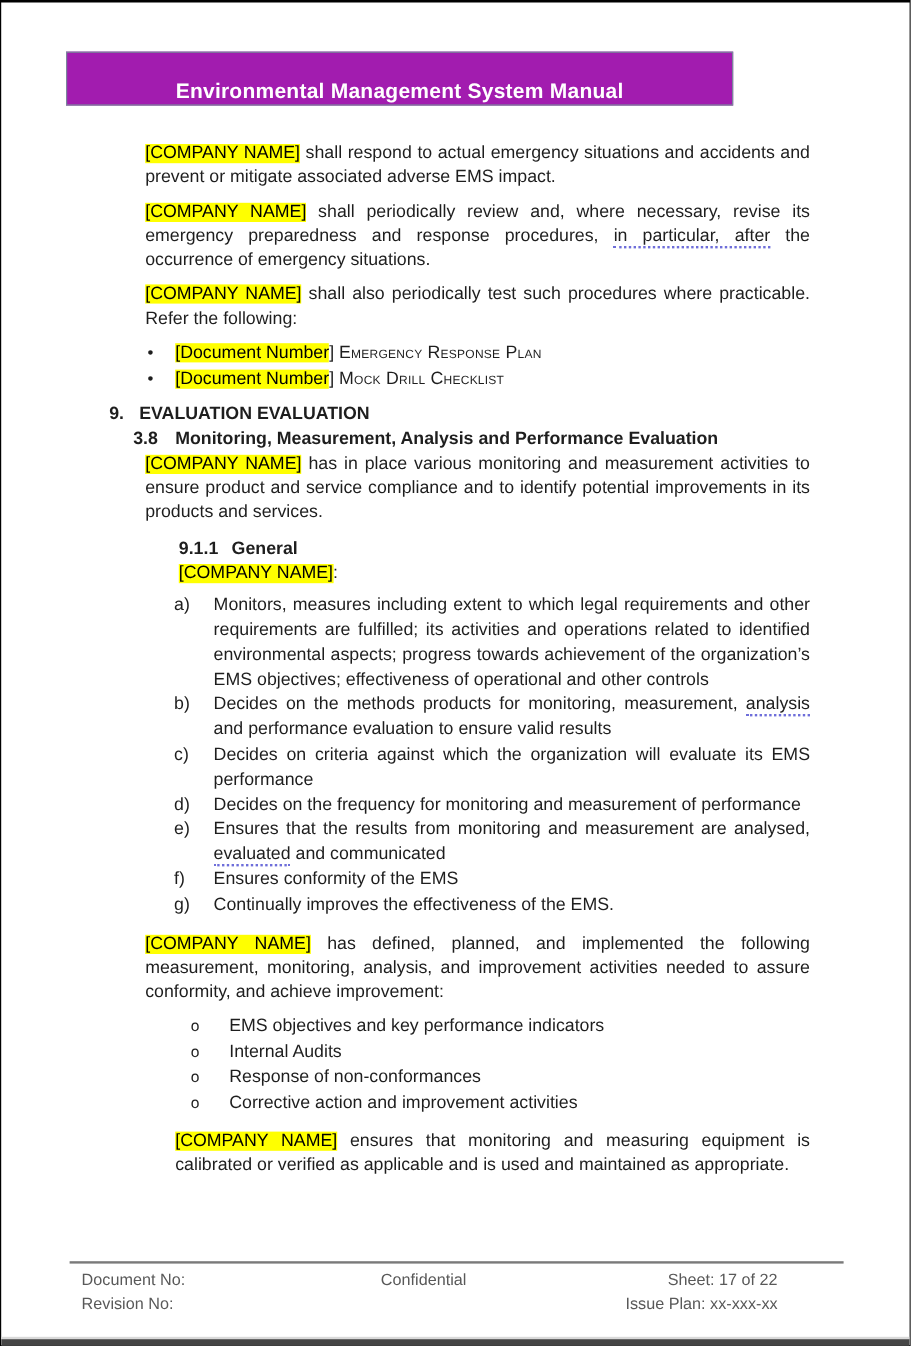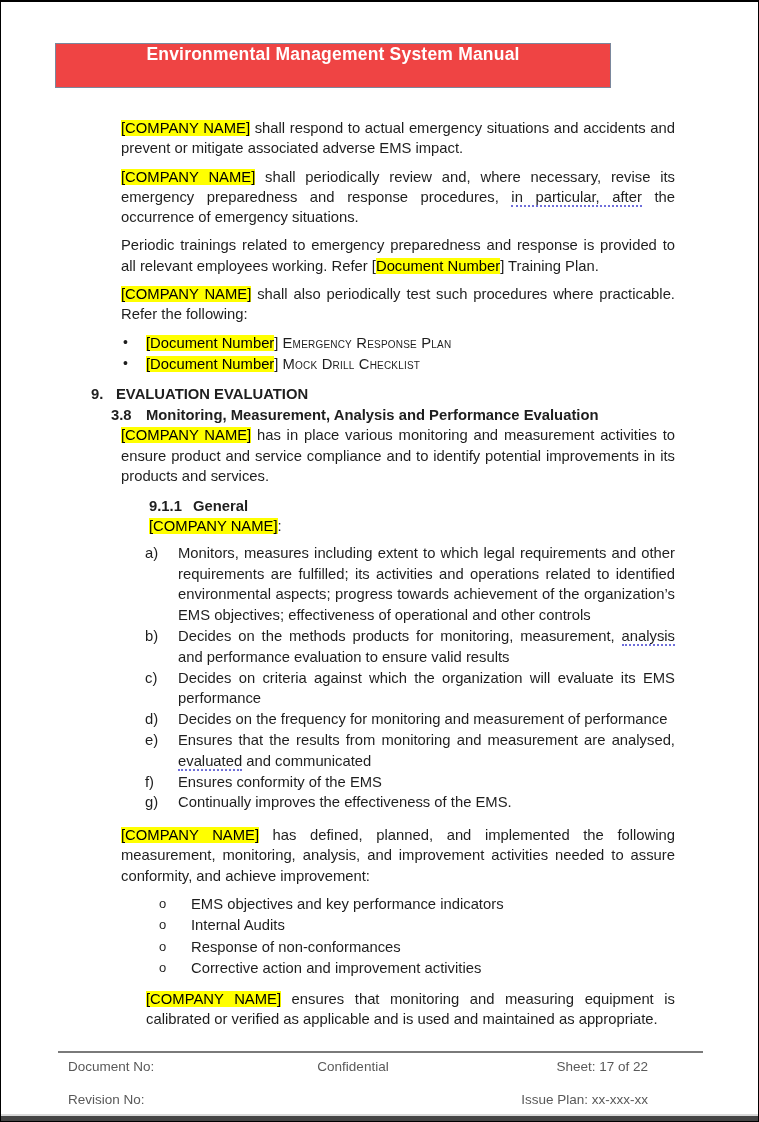--- a/index.html
+++ b/index.html
@@ -6,22 +6,22 @@
   body { font-family:"Liberation Sans", sans-serif; }
   .page {
     position:relative; width:759px; height:1122px; box-sizing:border-box;
     background:#fff; border:1px solid #000; border-top-width:2px; overflow:hidden;
   }
   .edge-light { position:absolute; left:0; right:0; bottom:5px; height:2px; background:#d9d9d9; }
   .edge-dark  { position:absolute; left:0; right:0; bottom:0;  height:5px; background:#454545; }
 
   .header-bar {
     position:absolute; left:54px; top:41px; width:556px; height:45px; box-sizing:border-box;
-    background:#ef4444; border:1px solid #7A879C;
-    display:flex; align-items:flex-start; justify-content:center;
+    background:#a21caf; border:1px solid #7A879C;
+    display:flex; align-items:flex-end; justify-content:center;
   }
   .header-bar .title { color:#fff; font-weight:bold; font-size:17.5px; letter-spacing:0.2px; }
 
   .content {
     position:absolute; left:120px; top:116px; width:554px;
     font-size:14.8px; line-height:20.3px; color:#1e1e1e;
   }
   .content p { margin:0 0 8px 0; text-align:justify; }
   .hl { background:#FFFF00; color:#000; }
   .sq { border-bottom:2px dotted #6E6EDA; }
@@ -43,21 +43,21 @@
   .ag-item { position:relative; padding-left:33px; text-align:justify; line-height:20.8px; }
   .ag-item .marker { position:absolute; left:0; }
 
   .o-list { margin:8px 0 8px 38px; }
   .o-item { position:relative; padding-left:32px; line-height:21.3px; }
   .o-item .marker { position:absolute; left:0; top:-1px; font-size:13px; }
 
   .footer-rule { position:absolute; left:57px; top:1049px; width:645px; height:2px; background:#7a7a7a; }
   .footer {
     position:absolute; left:57px; top:1055px; width:590px;
-    display:grid; grid-template-columns:1fr 1fr 1fr; row-gap:14px;
+    display:grid; grid-template-columns:1fr 1fr 1fr; row-gap:1px;
     font-size:13.5px; line-height:19px; color:#595959;
   }
   .footer .l { text-align:left; padding-left:10px; }
   .footer .c { text-align:center; }
   .footer .r { text-align:right; }
 </style>
 </head>
 <body>
 
 <div class="page">
@@ -65,21 +65,20 @@
   <div class="header-bar">
     <span class="title">Environmental Management System Manual</span>
   </div>
 
   <div class="content">
 
     <p><span class="hl">[COMPANY NAME]</span><span> shall respond to actual emergency situations and accidents and prevent or mitigate associated adverse EMS impact.</span></p>
 
     <p><span class="hl">[COMPANY NAME]</span><span> shall periodically review and, where necessary, revise its emergency preparedness and response procedures, </span><span class="sq">in particular, after</span><span> the occurrence of emergency situations.</span></p>
 
-    <p><span>Periodic trainings related to emergency preparedness and response is provided to all relevant employees working. Refer [</span><span class="hl">Document Number</span><span>] Training Plan.</span></p>
 
     <p><span class="hl">[COMPANY NAME]</span><span> shall also periodically test such procedures where practicable. Refer the following:</span></p>
 
     <div class="doc-list">
       <div class="doc-item"><span class="bullet">•</span><span class="hl">[Document Number</span><span>] </span><span class="sc">Emergency Response Plan</span></div>
       <div class="doc-item"><span class="bullet">•</span><span class="hl">[Document Number</span><span>] </span><span class="sc">Mock Drill Checklist</span></div>
     </div>
 
     <div class="h9">
         <span class="num">9.</span>

